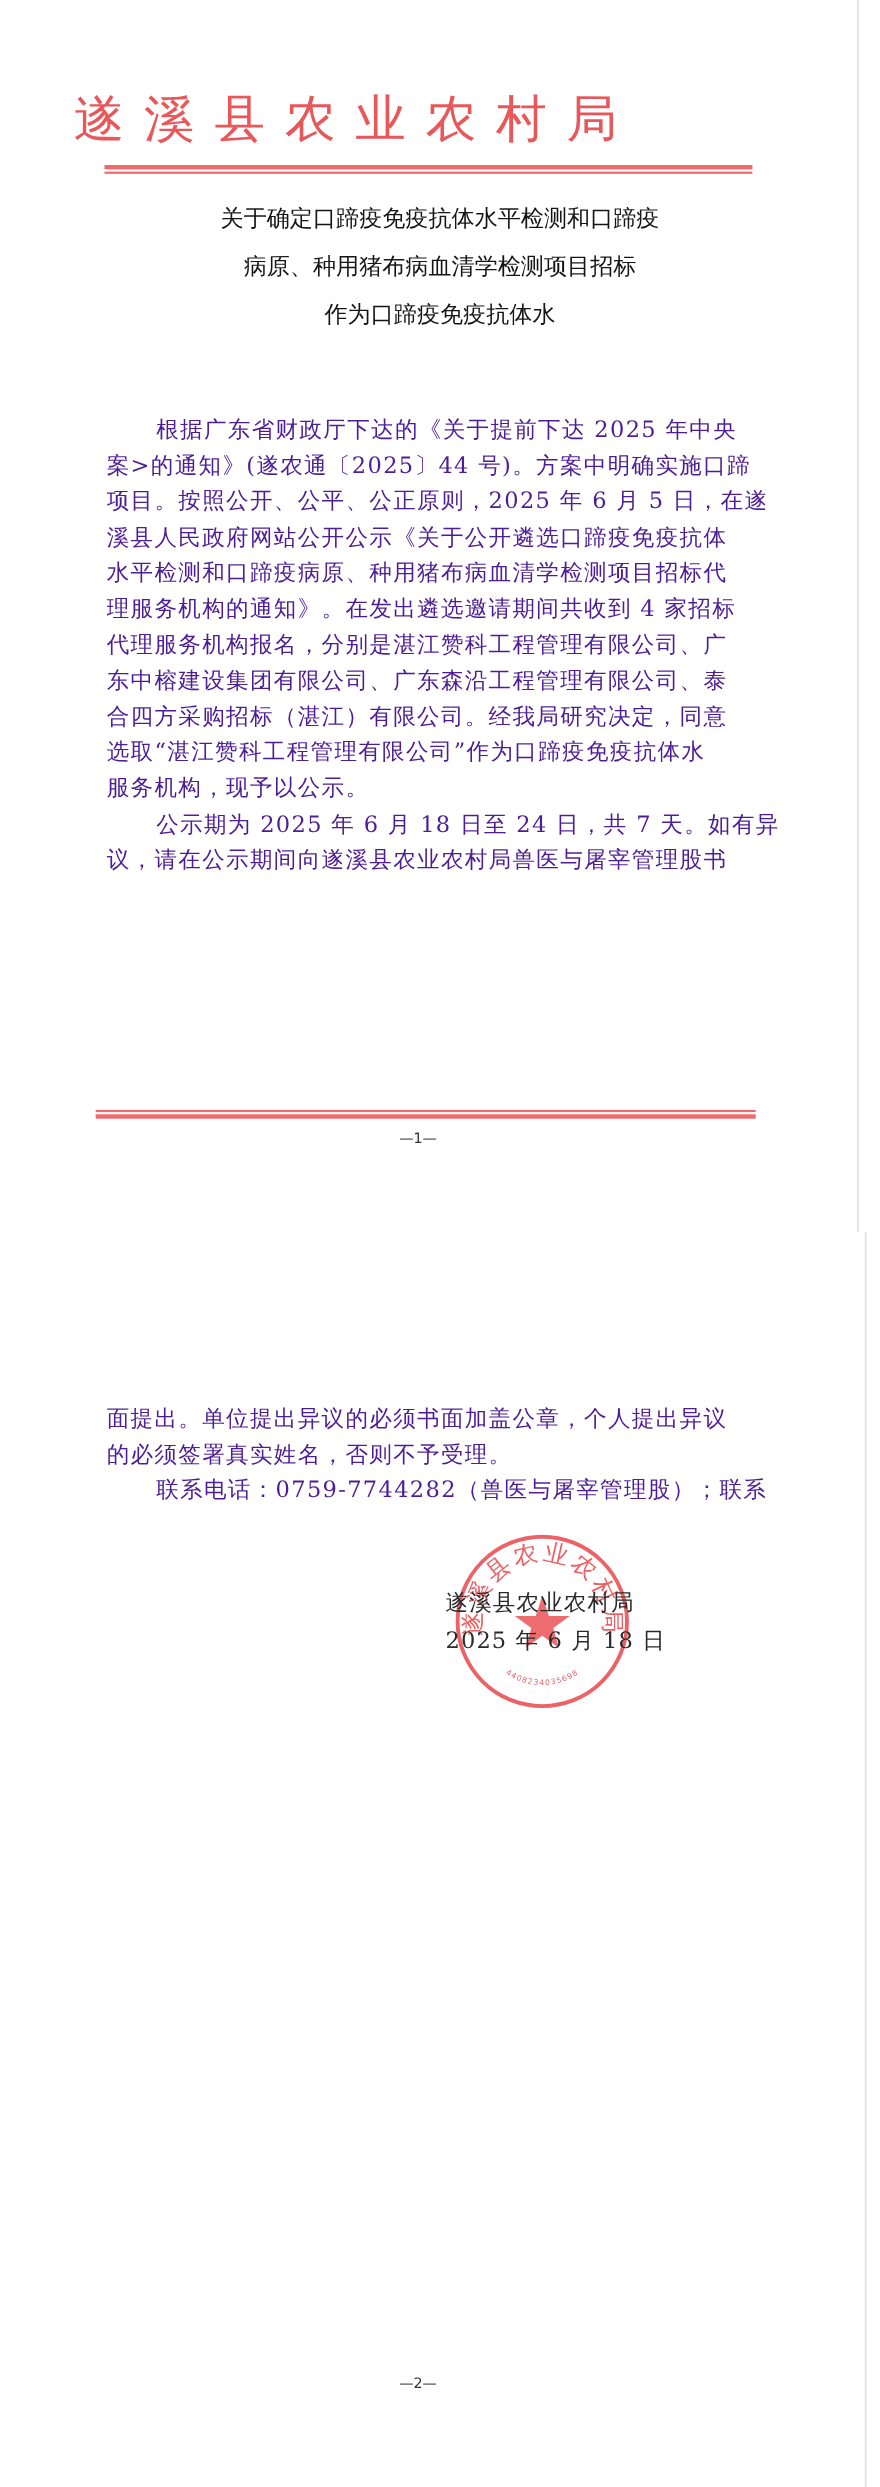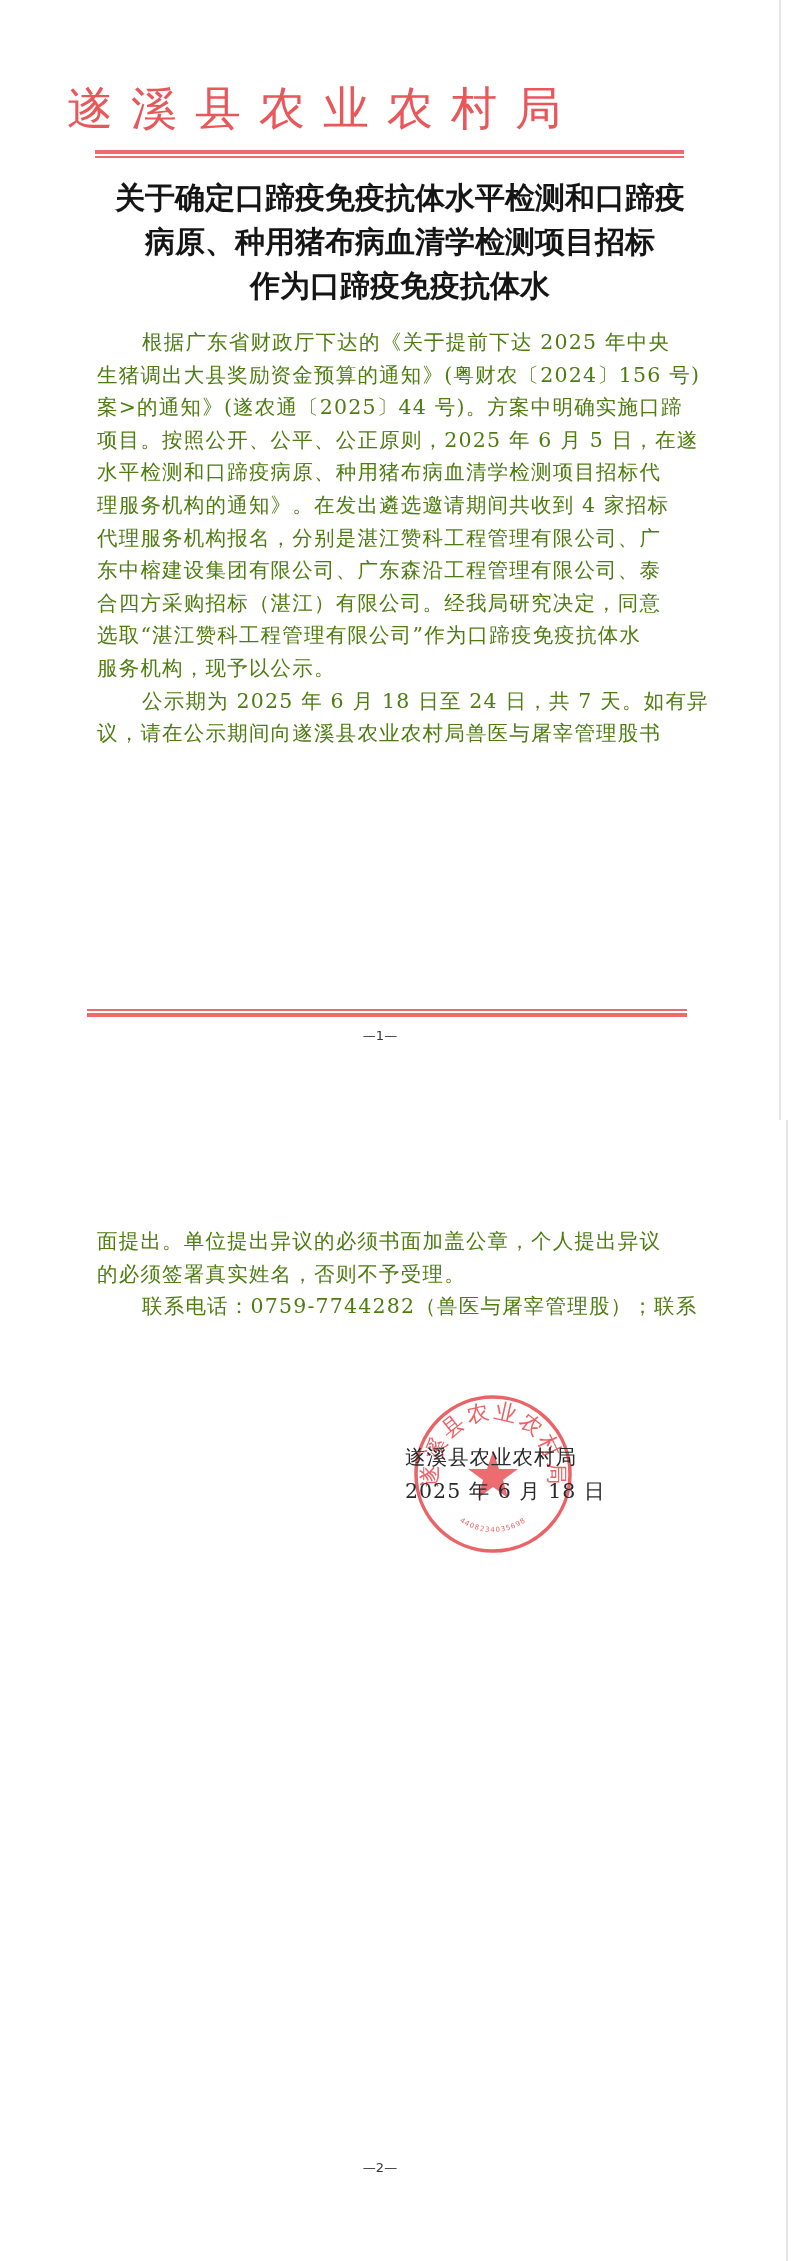--- a/index.html
+++ b/index.html
@@ -15,27 +15,27 @@
     .masthead { position: absolute; top: 78px; left: 70px; width: 380px; text-align: center;
                 font-family: "DejaVu Serif", serif; font-size: 46px; font-weight: normal;
                 color: #e8585b; letter-spacing: 18px; white-space: nowrap; left: 67px; width: 400px; }
 
     .rule-top { position: absolute; left: 95px; width: 589px; top: 150px; }
     .rule-top .thick { height: 4px; background: #ee6a6d; }
     .rule-top .gap { height: 2px; }
     .rule-top .thin { height: 2px; background: #ee6a6d; }
 
     .title { position: absolute; top: 176px; left: 60px; width: 680px; text-align: center;
-             font-family: "DejaVu Serif", serif; font-weight: bold; font-size: 30px;
+             font-family: "DejaVu Serif", serif; font-weight: normal; font-size: 21px;
              line-height: 44px; color: #151515; }
     .title div { white-space: nowrap; }
 
     .body-text { position: absolute; left: 97px; width: 566px; font-size: 20.5px;
-                 line-height: 32.6px; color: #4d7c0f; letter-spacing: 1.2px;
-                 text-align: justify; }
+                 line-height: 32.6px; color: #4c1d95; letter-spacing: 1.2px;
+                 text-align: justify; margin-top: 48px; }
     .body-text .line { white-space: nowrap; height: 32.6px; overflow: visible; }
     .indent { padding-left: 45px; }
     .p1-block { top: 326px; }
     .p2-block { top: 1225px; }
 
     .rule-bottom { position: absolute; left: 87px; width: 600px; top: 1009px; }
     .rule-bottom .thin { height: 2px; background: #ee6a6d; }
     .rule-bottom .gap { height: 2px; }
     .rule-bottom .thick { height: 4px; background: #ee6a6d; }
 
@@ -64,23 +64,23 @@
   </div>
 
   <div class="title">
     <div>关于确定口蹄疫免疫抗体水平检测和口蹄疫</div>
     <div>病原、种用猪布病血清学检测项目招标</div>
     <div>作为口蹄疫免疫抗体水</div>
   </div>
 
   <div class="body-text p1-block">
     <div class="line indent">根据广东省财政厅下达的《关于提前下达 2025 年中央</div>
-    <div class="line">生猪调出大县奖励资金预算的通知》(粤财农〔2024〕156 号)</div>
     <div class="line">案&gt;的通知》(遂农通〔2025〕44 号)。方案中明确实施口蹄</div>
     <div class="line">项目。按照公开、公平、公正原则，2025 年 6 月 5 日，在遂</div>
+    <div class="line">溪县人民政府网站公开公示《关于公开遴选口蹄疫免疫抗体</div>
     <div class="line">水平检测和口蹄疫病原、种用猪布病血清学检测项目招标代</div>
     <div class="line">理服务机构的通知》。在发出遴选邀请期间共收到 4 家招标</div>
     <div class="line">代理服务机构报名，分别是湛江赞科工程管理有限公司、广</div>
     <div class="line">东中榕建设集团有限公司、广东森沿工程管理有限公司、泰</div>
     <div class="line">合四方采购招标（湛江）有限公司。经我局研究决定，同意</div>
     <div class="line">选取“湛江赞科工程管理有限公司”作为口蹄疫免疫抗体水</div>
     <div class="line">服务机构，现予以公示。</div>
     <div class="line indent">公示期为 2025 年 6 月 18 日至 24 日，共 7 天。如有异</div>
     <div class="line">议，请在公示期间向遂溪县农业农村局兽医与屠宰管理股书</div>
   </div>

